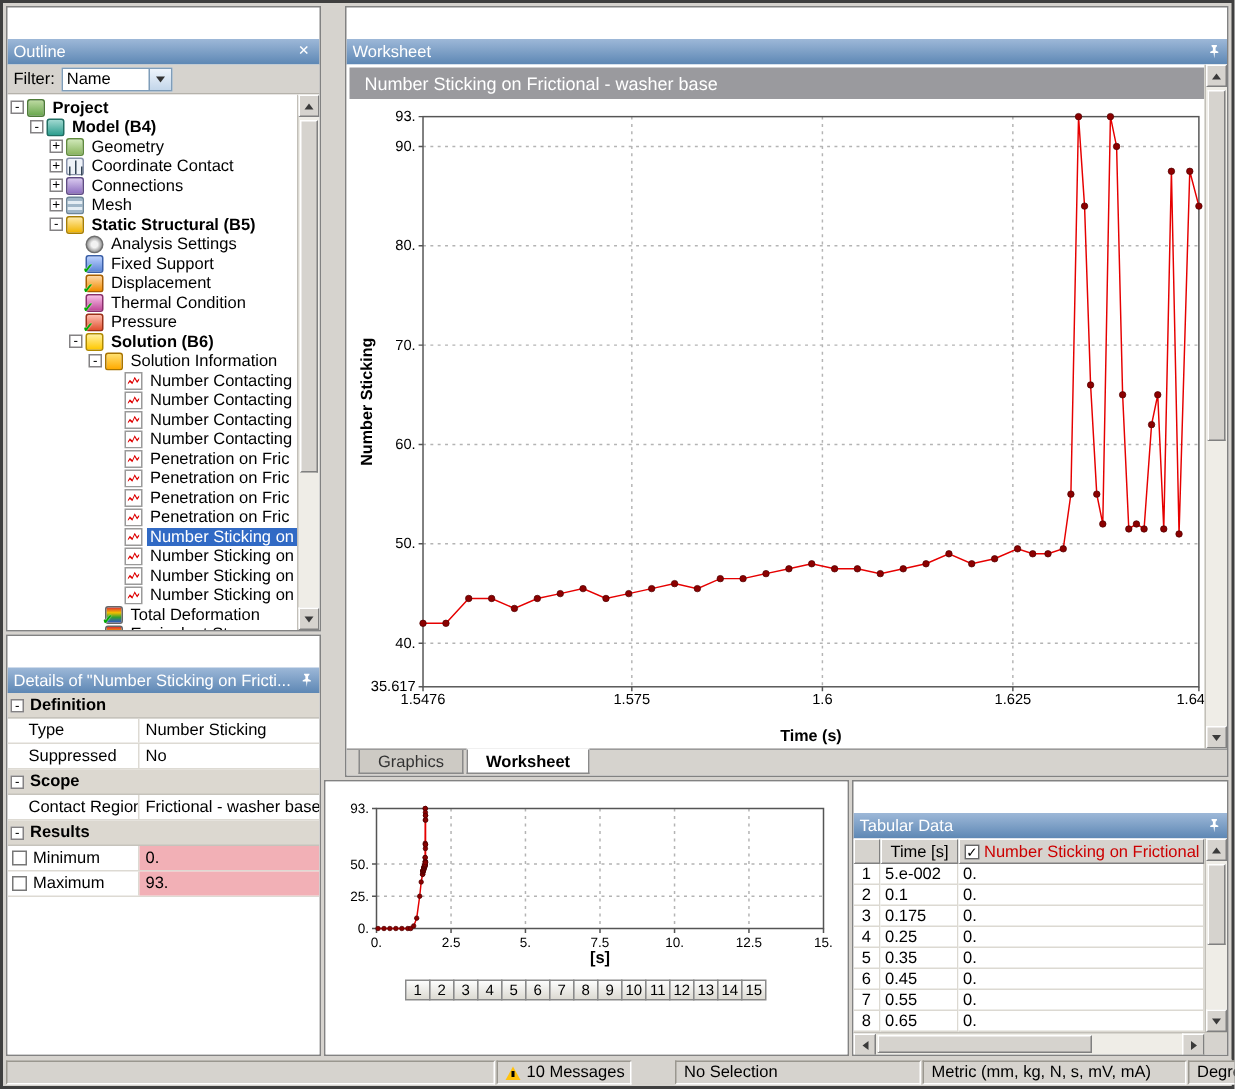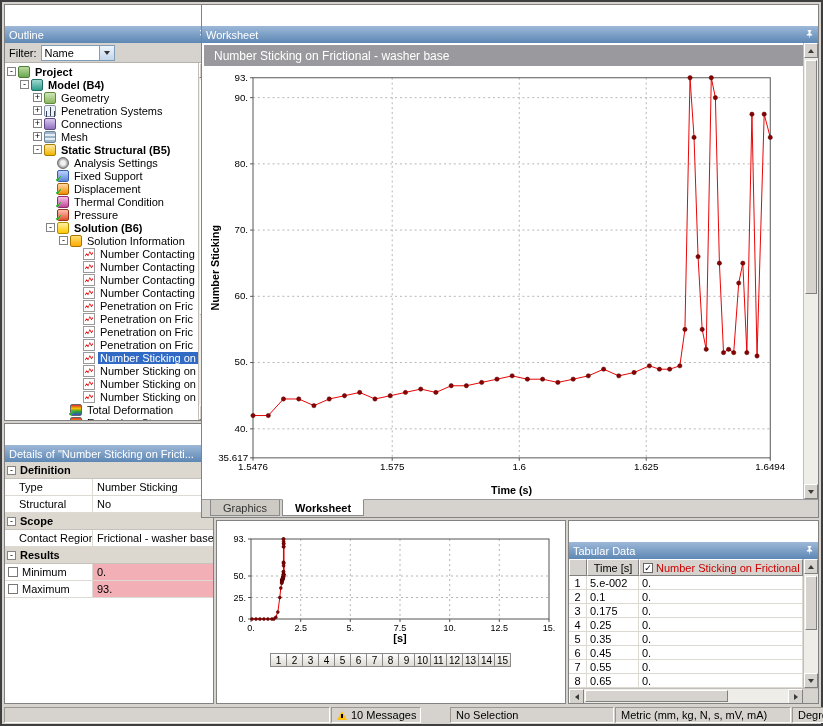--- a/index.html
+++ b/index.html
@@ -110,21 +110,21 @@
   .sb-selection{width:164px;flex:0 0 164px;margin-left:28px;}
   .sb-units{width:176px;flex:0 0 176px;}
   .sb-angle{width:50px;flex:0 0 50px;}
   .sb-angular{flex:1;}
   .warn-icon{width:0;height:0;border-left:5px solid transparent;border-right:5px solid transparent;border-bottom:9px solid #ffc20e;position:relative;}
   .warn-icon::after{content:"";position:absolute;left:-1px;top:3px;width:2px;height:4px;background:#000;}
 
   
   #outline-panel{left:2px;top:2px;width:210px;height:417px;}
   #details-panel{left:2px;top:421px;width:210px;bottom:20px;}
-  #worksheet-panel{left:199px;top:2px;right:2px;height:514px;}
+  #worksheet-panel{left:228px;top:2px;right:2px;height:514px;}
   #graph-panel{left:214px;top:518px;width:350px;bottom:20px;}
   #tabular-panel{left:566px;top:518px;right:2px;bottom:20px;}
 </style>
 </head>
 <body>
 
 <div class="window">
 
   <div class="panel" id="outline-panel">
     <div class="panel-header">
@@ -153,21 +153,21 @@
             <span class="tree-label">Model (B4)</span>
           </div>
           <div class="tree-row" style="padding-left: 28px;">
             <span class="expander">+</span>
             <span class="ti ti-geometry"></span>
             <span class="tree-label">Geometry</span>
           </div>
           <div class="tree-row" style="padding-left: 28px;">
             <span class="expander">+</span>
             <span class="ti ti-coordinate-systems"></span>
-            <span class="tree-label">Penetration Systems</span>
+            <span class="tree-label">Coordinate Contact</span>
           </div>
           <div class="tree-row" style="padding-left: 28px;">
             <span class="expander">+</span>
             <span class="ti ti-connections"></span>
             <span class="tree-label">Connections</span>
           </div>
           <div class="tree-row" style="padding-left: 28px;">
             <span class="expander">+</span>
             <span class="ti ti-mesh"></span>
             <span class="tree-label">Mesh</span>
@@ -324,21 +324,21 @@
           <span>Definition</span>
         </div>
         <div class="d-row">
           <div class="d-label">
             <span>Type</span>
           </div>
           <div class="d-value">Number Sticking</div>
         </div>
         <div class="d-row">
           <div class="d-label">
-            <span>Structural</span>
+            <span>Suppressed</span>
           </div>
           <div class="d-value">No</div>
         </div>
         <div class="d-section">
           <span class="d-exp">-</span>
           <span>Scope</span>
         </div>
         <div class="d-row">
           <div class="d-label">
             <span>Contact Region</span>

